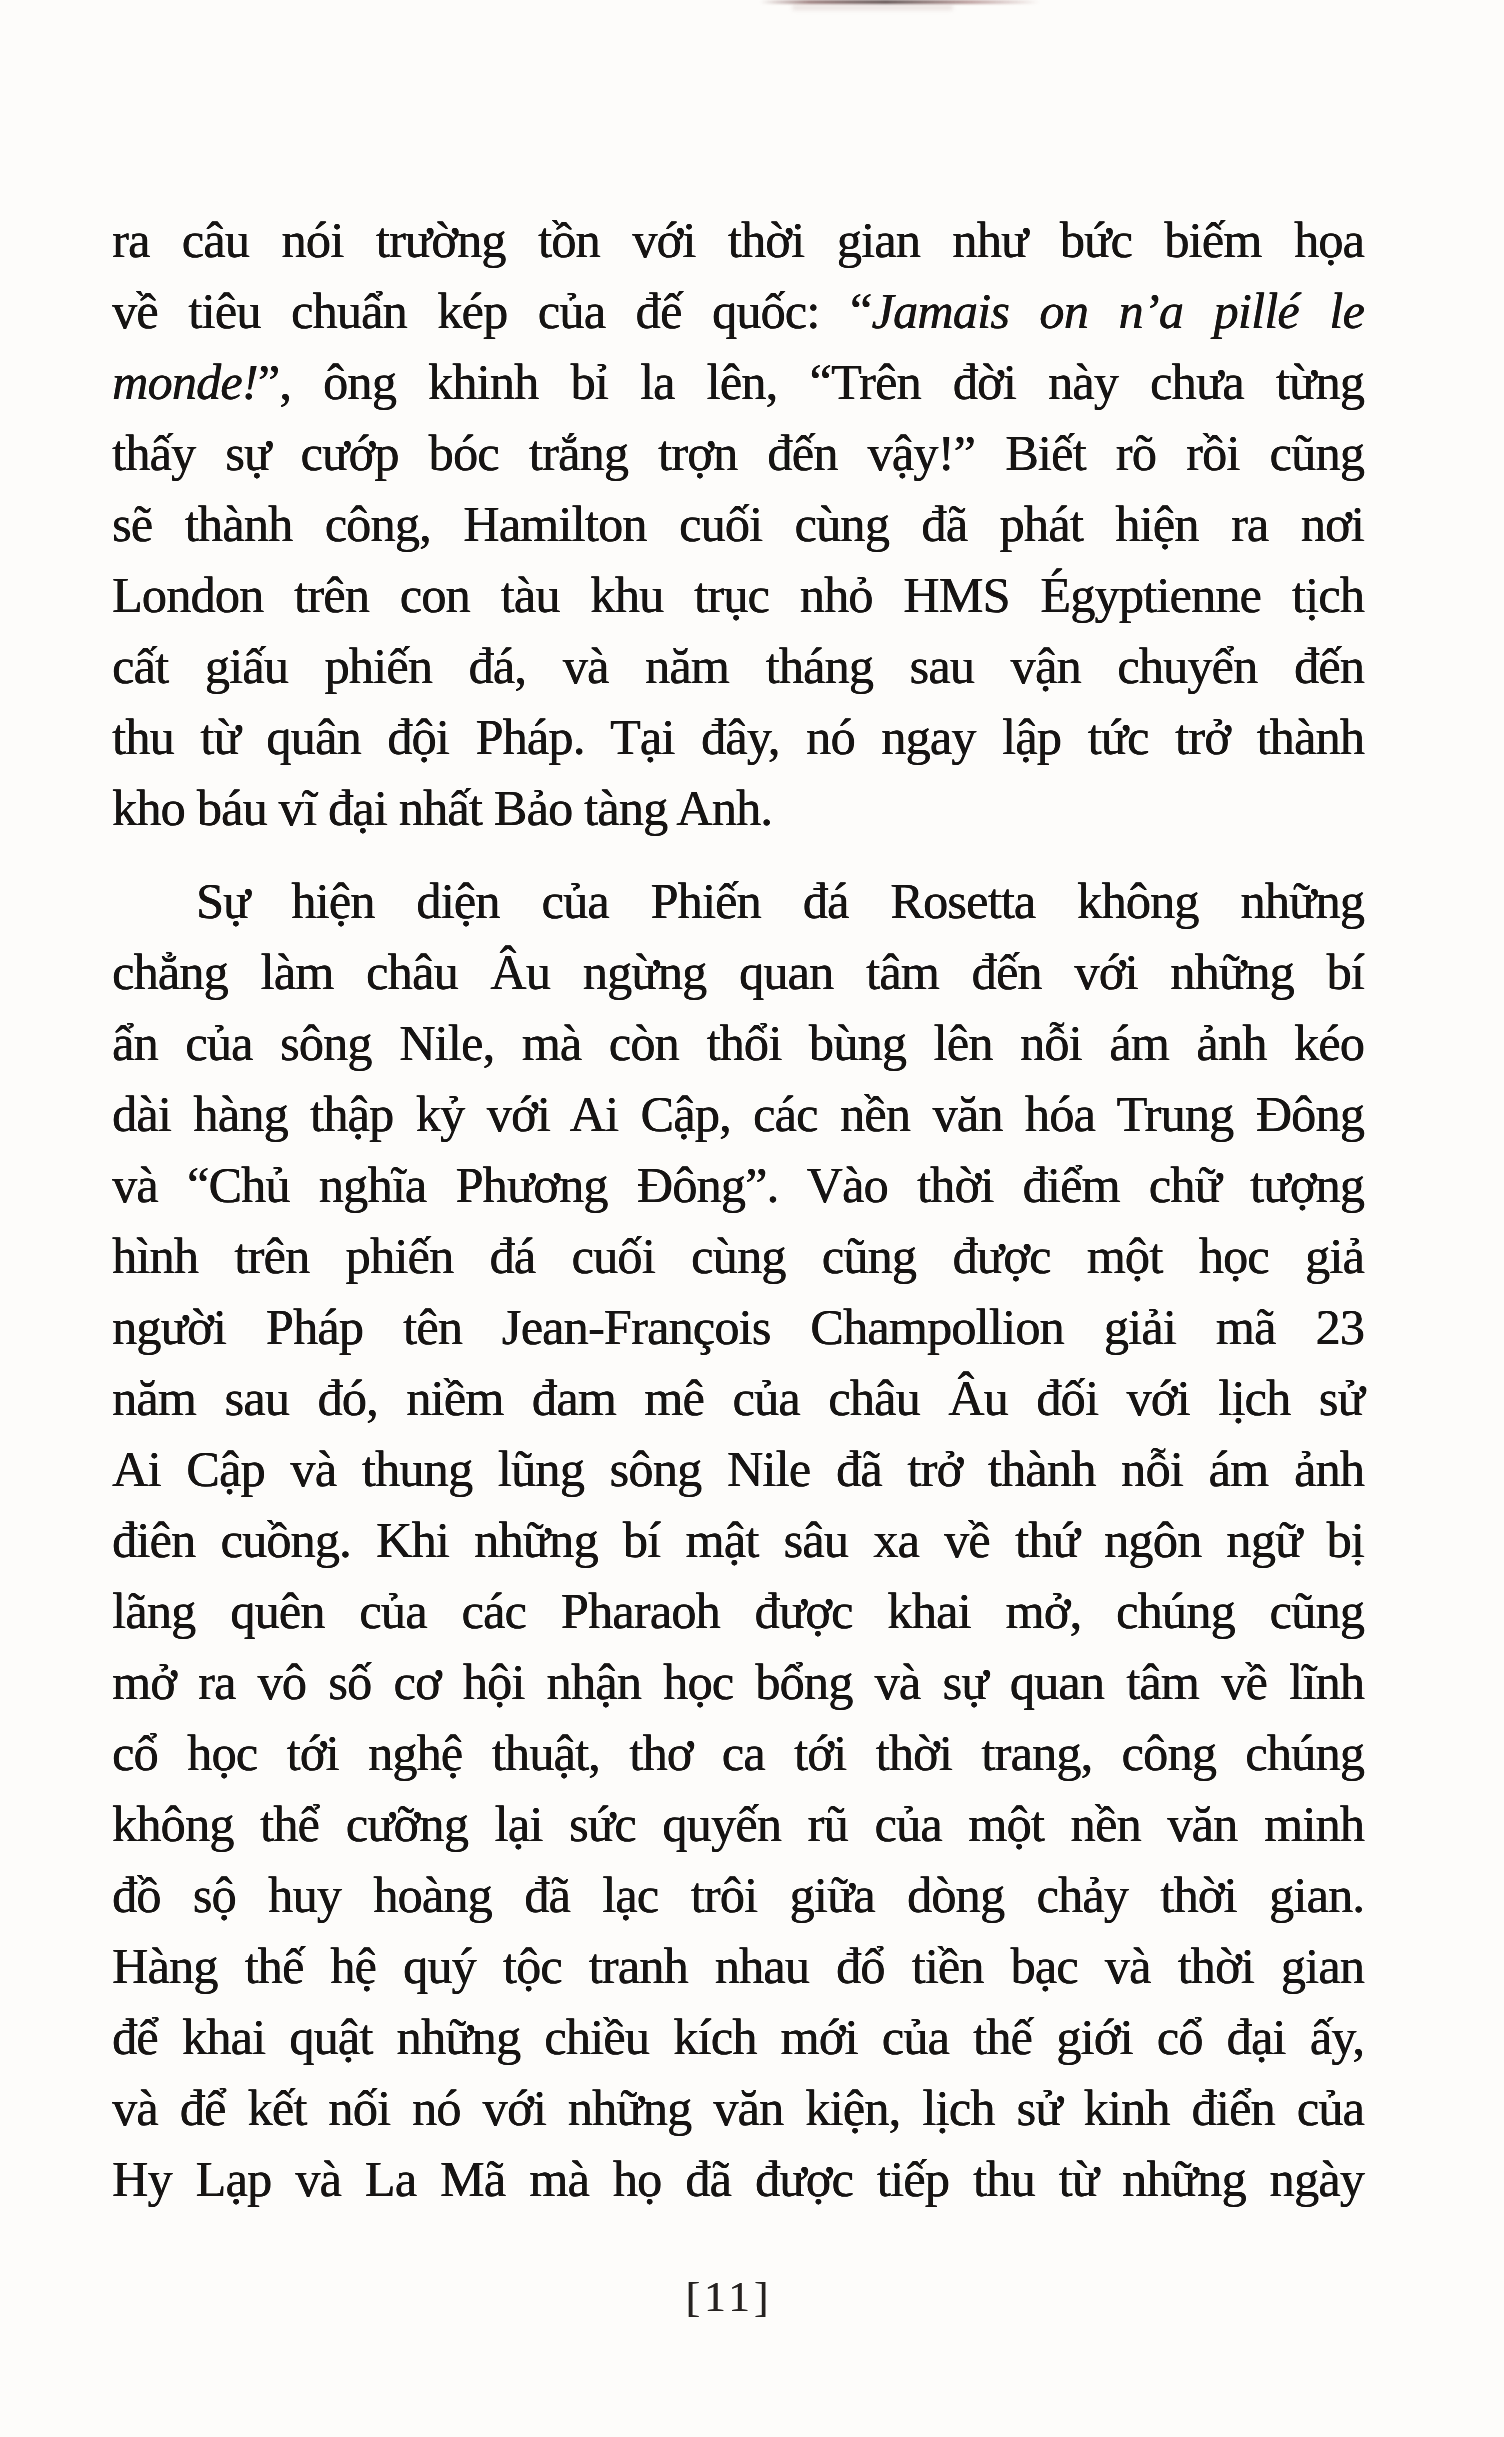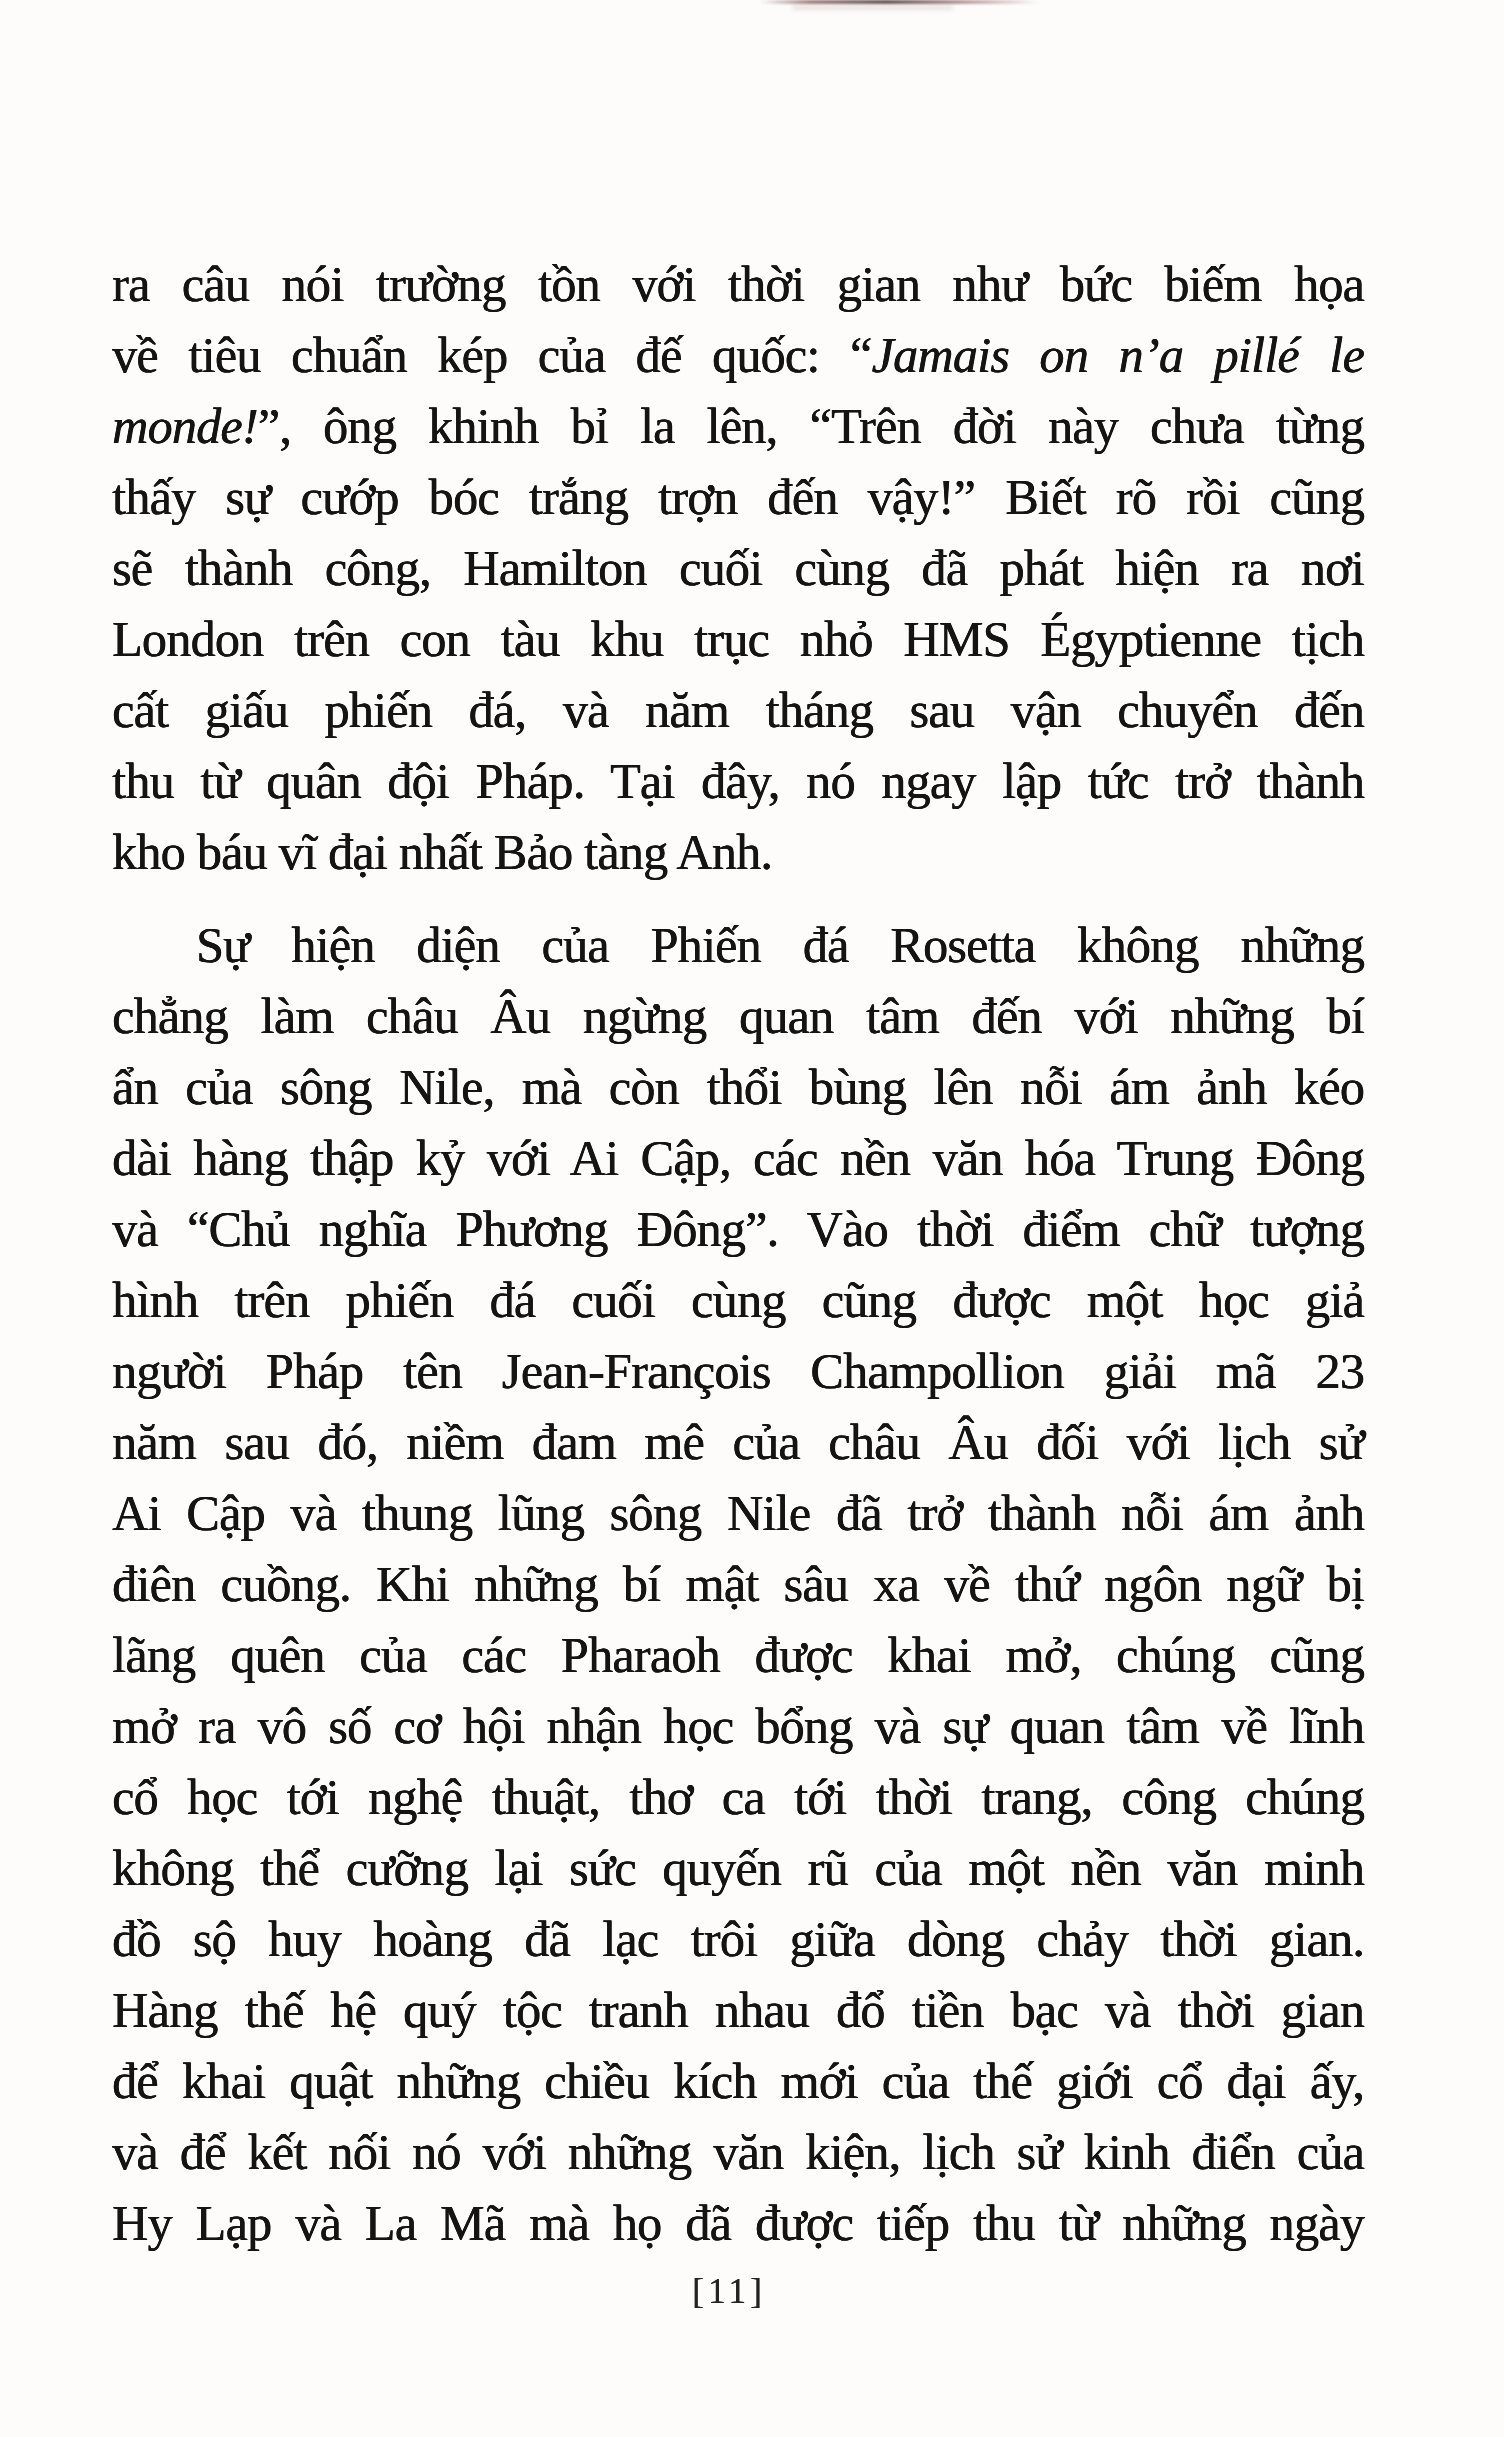--- a/index.html
+++ b/index.html
@@ -41,21 +41,20 @@
     height: 4.9px;
     background: rgba(150,110,110,0.18);
     filter: blur(2.1px);
     border-radius: 2.8px;
   }
   .text-block {
     position: absolute;
     left: 112px;
     top: 205px;
     width: 1252px;
-    margin-top: 44px;
   }
   .paragraph { margin: 0; }
   .paragraph + .paragraph { margin-top: 22.4px; }
   .line {
     font-size: 50px;
     line-height: 71px;
     height: 71px;
     letter-spacing: -0.7px;
     white-space: normal;
     text-align: justify;
@@ -72,21 +71,21 @@
   .line.indent {
     padding-left: 84px;
   }
   .it { font-style: italic; }
   .page-number {
     position: absolute;
     top: 2272px;
     left: 0;
     width: 1458px; 
     text-align: center;
-    font-size: 35px;
+    font-size: 43px;
     letter-spacing: 4.2px;
     color: #262220;
     text-shadow: 0.4px 0 0 currentColor;
   }
 </style>
 </head>
 <body>
 
 <div class="page">
 

